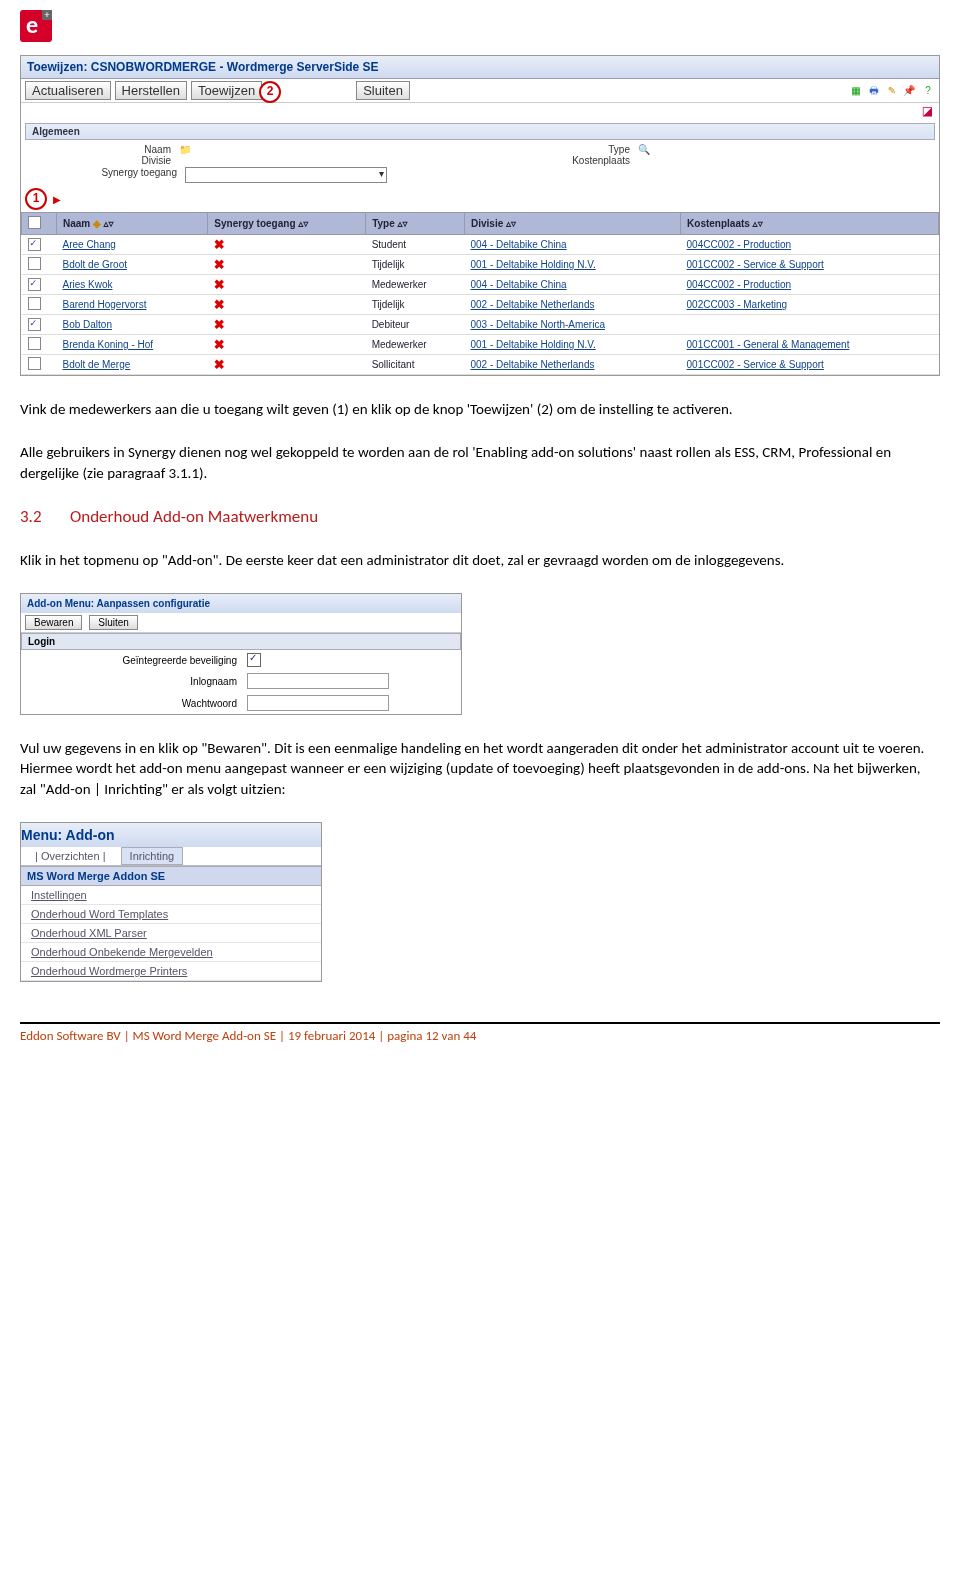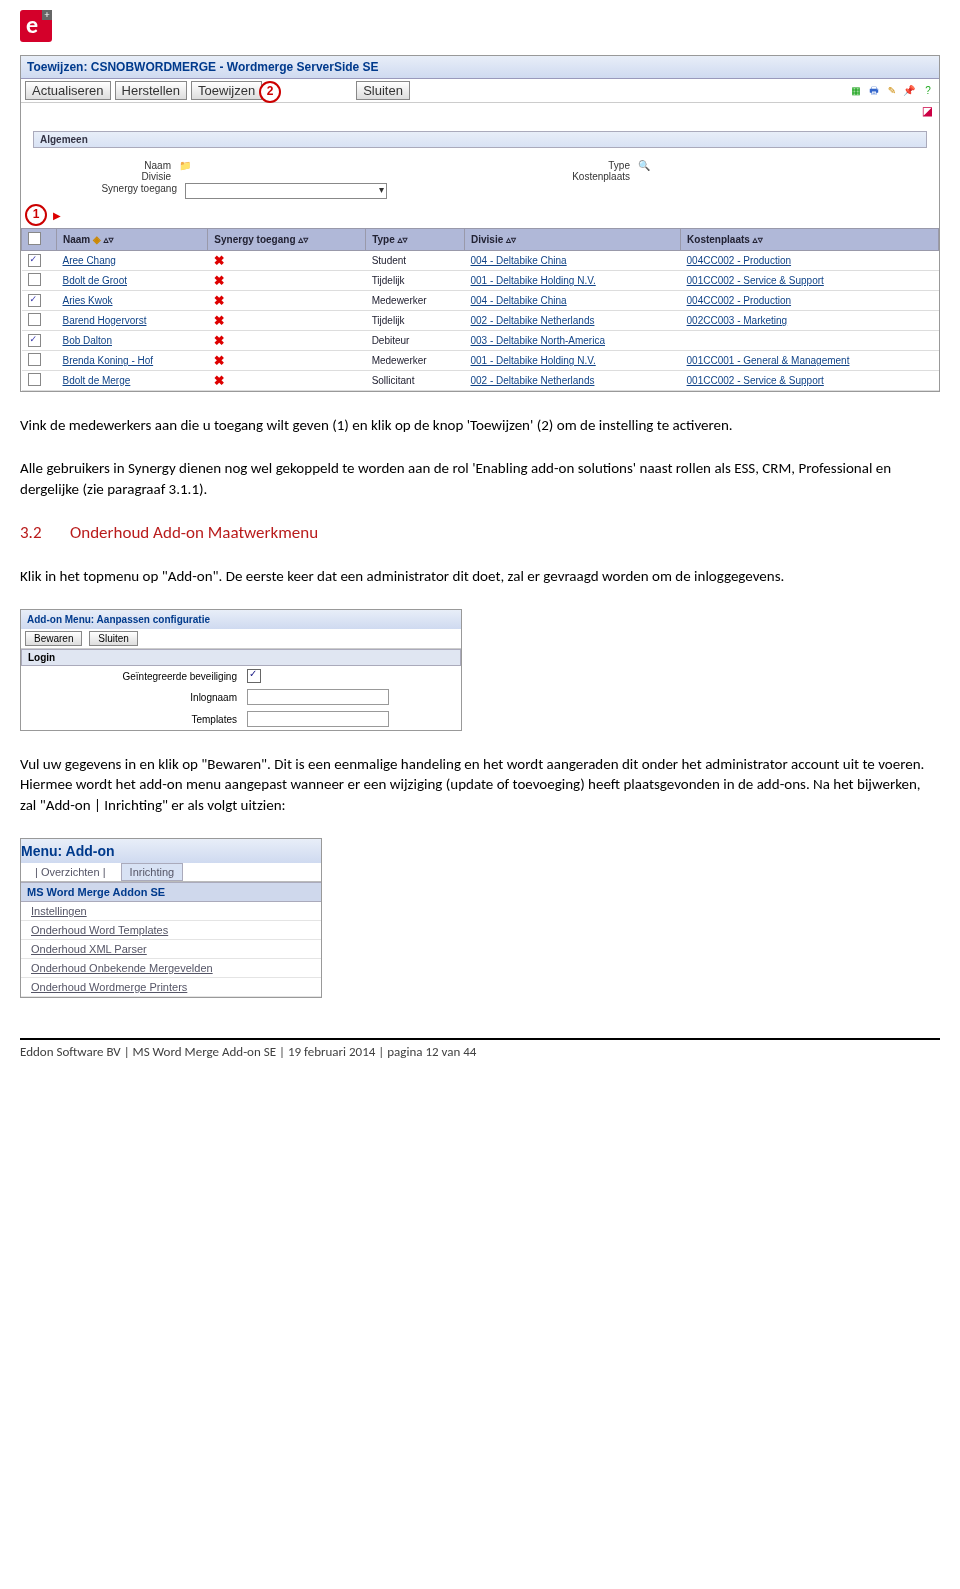--- a/index.html
+++ b/index.html
@@ -6,21 +6,21 @@
   .logo { width: 32px; height: 32px; background: #d4002a; border-radius: 3px; position: relative; display:inline-block; margin-bottom:4px;}
   .logo::before { content:"e"; color:#fff; font-weight:bold; font-size:24px; position:absolute; left:6px; top:0px;}
   .logo::after { content:"+"; color:#fff; background:#666; font-size:10px; position:absolute; right:0; top:0; width:10px; height:10px; line-height:10px; text-align:center;}
   
   .scr { border:1px solid #999; margin:6px 0 14px 0; font-size:10px; font-family: Verdana, Arial, sans-serif; color:#333;}
   .scr .winhdr { background:linear-gradient(#e8eef8,#cfdaf0); color:#003a8c; font-weight:bold; padding:4px 6px; font-size:12px; border-bottom:1px solid #99b;}
   .scr .tbar { background:#fff; padding:2px 4px; border-bottom:1px solid #ccc; display:flex; align-items:center;}
   .scr .tbar .btn { border:1px solid #888; background:linear-gradient(#fff,#ddd); padding:1px 6px; margin-right:4px; font-size:13px;}
   .scr .tbar .ricons { margin-left:auto; display:flex; gap:4px;}
   .scr .tbar .ricons span { width:14px; height:14px; display:inline-block; text-align:center; line-height:14px;}
-  .scr .sechdr { background:linear-gradient(#e8eef8,#d8e2f4); border:1px solid #aab; padding:2px 6px; font-weight:bold; color:#334; margin:12px;}
+  .scr .sechdr { background:linear-gradient(#e8eef8,#d8e2f4); border:1px solid #aab; padding:2px 6px; font-weight:bold; color:#334; margin:4px;}
   .scr .formrow { display:flex; padding:1px 6px;}
   .scr .formrow .lbl { width:150px; text-align:right; padding-right:8px;}
   .scr .formrow .fld { flex:1;}
   .scr .formrow2 { display:flex;}
   .scr .formrow2 > div { flex:1; display:flex;}
   .scr table { width:100%; border-collapse:collapse;}
   .scr table th { background:#b0b8d8; color:#223; text-align:left; padding:3px 6px; font-size:10px; border:1px solid #99a;}
   .scr table td { padding:2px 6px; border-bottom:1px solid #ddd; color:#223;}
   .scr table td a { color:#114488; text-decoration:underline;}
   .scr .xred { color:#d00; font-weight:bold; font-size:13px;}
@@ -44,21 +44,21 @@
   .scr2 .fr .chkbox.on::after{content:"✓"; position:absolute; font-size:10px; top:-2px; left:1px; color:#228;}
   
   .scr3 { border:1px solid #999; margin:12px 0; font-size:11px; font-family:Verdana,Arial,sans-serif; width:300px;}
   .scr3 .hdr { background:linear-gradient(#e8eef8,#cfdaf0); color:#003a8c; font-weight:bold; padding:4px 0; font-size:14px;}
   .scr3 .tabs { padding:3px 6px; border-bottom:1px solid #bbb;}
   .scr3 .tabs span { padding:2px 8px; margin-right:4px; color:#556;}
   .scr3 .tabs span.active { background:#d8e2f4; border:1px solid #aab;}
   .scr3 .grp { background:#cfd8ec; color:#003a8c; font-weight:bold; padding:3px 6px; border-top:1px solid #aab; border-bottom:1px solid #aab;}
   .scr3 .item { padding:3px 10px; color:#555; border-bottom:1px solid #e4e4e4;}
   .scr3 .item a{ color:#556; text-decoration:underline;}
-  .footer { border-top:2px solid #000; margin-top:40px; padding-top:4px; font-size:13px; color:#404040;}
+  .footer { border-top:2px solid #000; margin-top:40px; padding-top:4px; font-size:13px; color:#c2410c;}
 </style>
 </head>
 <body>
 
 
 
 <div class="logo"></div>
 
 
 <div class="scr">
@@ -202,21 +202,21 @@
   <div class="sechdr">Login</div>
   <div class="fr">
       <span class="lbl">Geïntegreerde beveiliging</span>
       <span class="chkbox on"></span>
     </div>
   <div class="fr">
       <span class="lbl">Inlognaam</span>
       <span style="border:1px solid #999; background:#fff; width:140px; height:14px; display:inline-block;"></span>
     </div>
   <div class="fr">
-      <span class="lbl">Templates</span>
+      <span class="lbl">Wachtwoord</span>
       <span style="border:1px solid #999; background:#fff; width:140px; height:14px; display:inline-block;"></span>
     </div>
 </div>
 
 <div class="bodytext">
   <p>Vul uw gegevens in en klik op "Bewaren". Dit is een eenmalige handeling en het wordt aangeraden dit onder het administrator account uit te voeren. Hiermee wordt het add-on menu aangepast wanneer er een wijziging (update of toevoeging) heeft plaatsgevonden in de add-ons. Na het bijwerken, zal "Add-on | Inrichting" er als volgt uitzien:</p>
 </div>
 
 
 <div class="scr3">

